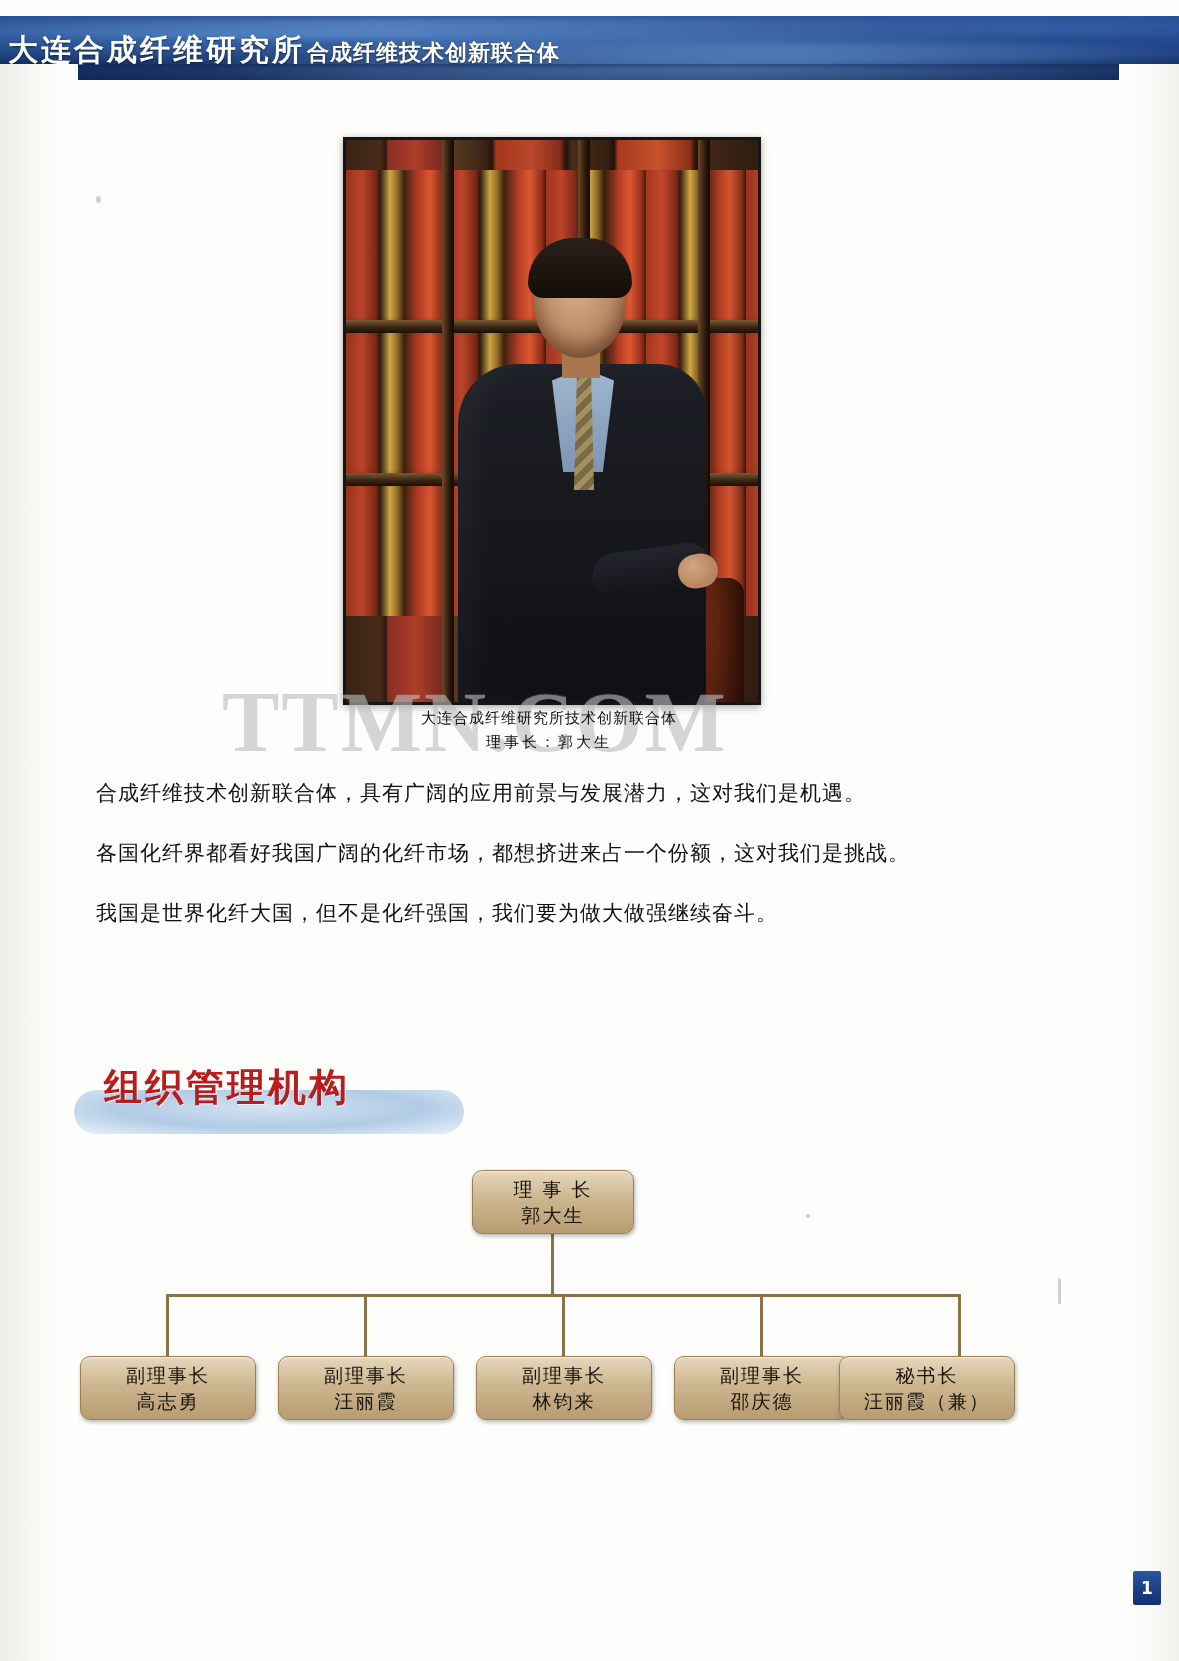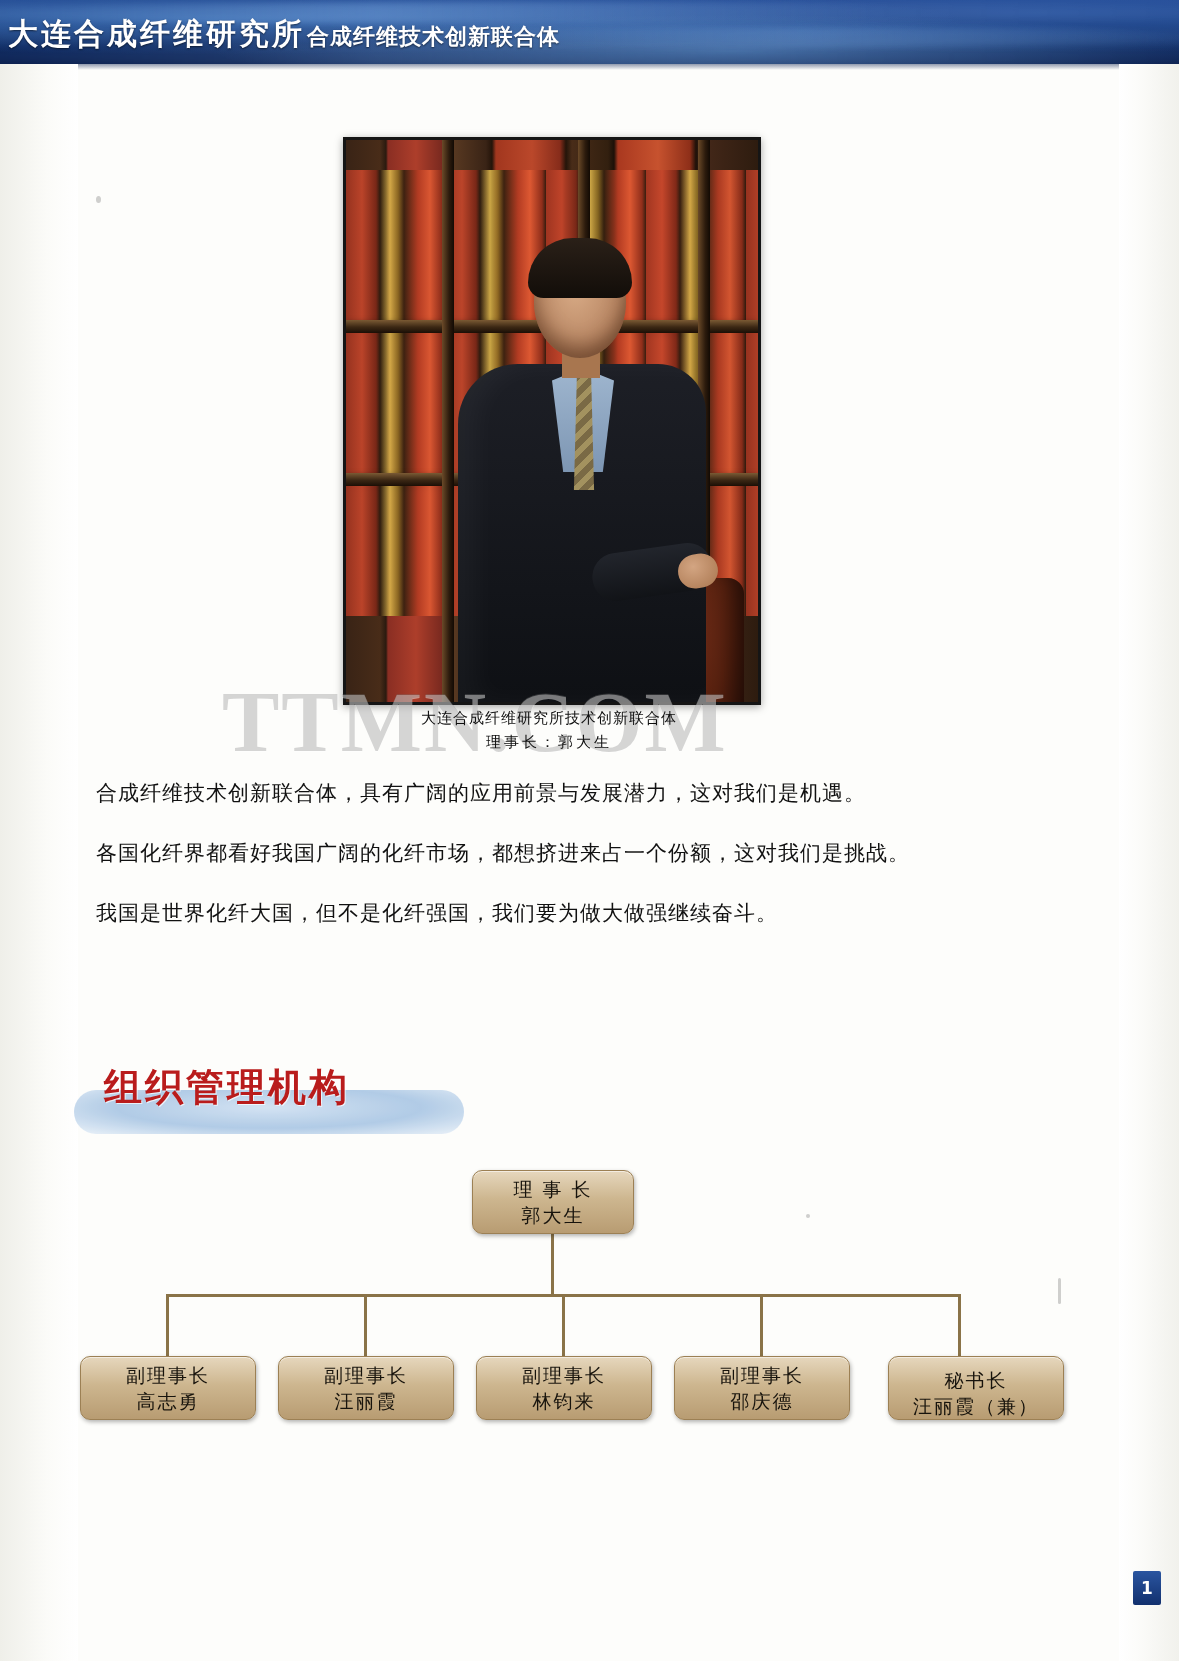--- a/index.html
+++ b/index.html
@@ -15,21 +15,21 @@
     width: 1179px;
     height: 1661px;
     overflow: hidden;
     background: #fdfdfb;
   }
 
   
   .banner {
     position: absolute;
     left: 0;
-    top: 0;
+    top: 16px;
     width: 1179px;
     height: 64px;
     background:
       radial-gradient(ellipse at 18% 30%, rgba(90,150,220,.55) 0%, rgba(20,48,110,0) 55%),
       radial-gradient(ellipse at 62% 80%, rgba(120,180,240,.45) 0%, rgba(20,48,110,0) 50%),
       radial-gradient(ellipse at 88% 20%, rgba(70,120,200,.5) 0%, rgba(20,48,110,0) 55%),
       linear-gradient(180deg, #1b3f86 0%, #10306e 45%, #0a1f4e 100%);
     overflow: hidden;
   }
   .banner .wave {
@@ -330,21 +330,21 @@
   }
   .node-child {
     top: 186px;
     width: 174px;
     height: 62px;
   }
   .c0 { left: 20px; }
   .c1 { left: 218px; }
   .c2 { left: 416px; }
   .c3 { left: 614px; }
-  .c4 { left: 828px; justify-content: flex-end; }
+  .c4 { left: 779px; }
 
   .conn {
     position: absolute;
     background: #8a7348;
   }
   .conn-v-root {
     left: 491px;
     top: 62px;
     width: 3px;
     height: 64px;

